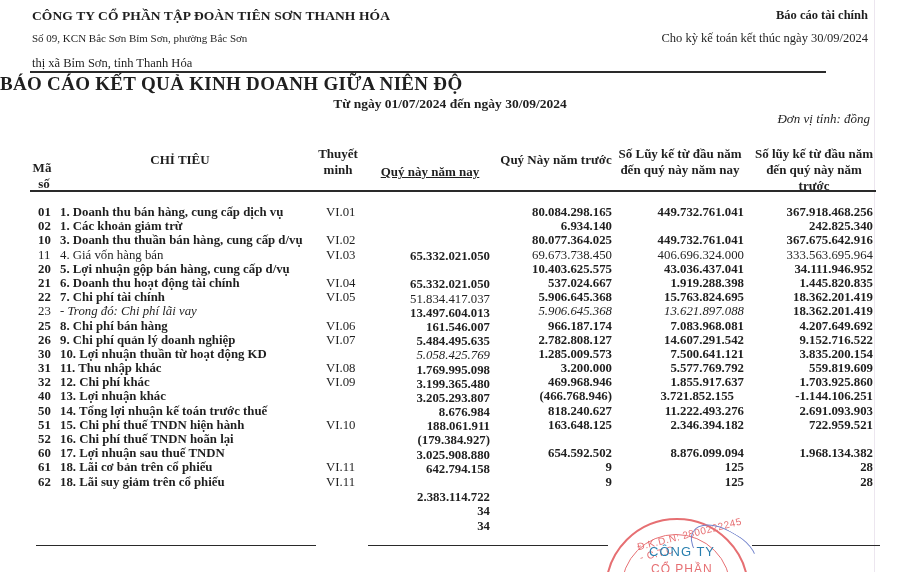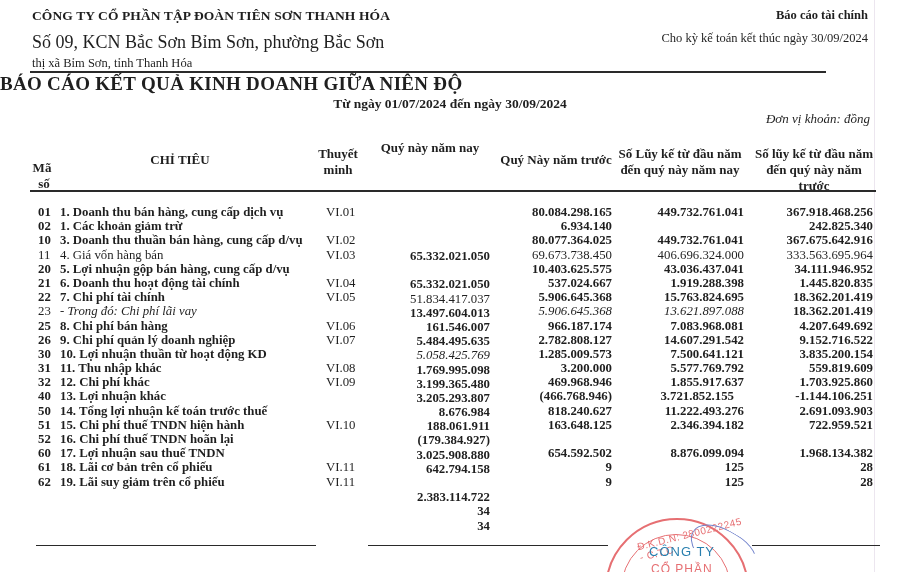--- a/index.html
+++ b/index.html
@@ -3,35 +3,35 @@
 <meta charset="utf-8">
 <style>
   html, body { margin: 0; padding: 0; background: #ffffff; }
   body {
     width: 900px; height: 572px; overflow: hidden; position: relative;
     font-family: "Liberation Serif", "DejaVu Serif", serif;
     color: #1f1f1f;
   }
   .page { position: absolute; left: 0; top: 0; width: 900px; height: 512px; }
   .company { position: absolute; left: 32px; top: 8px; font-size: 13.5px; font-weight: bold; letter-spacing: 0.1px; }
-  .addr1 { position: absolute; left: 32px; top: 32px; font-size: 18px; }
+  .addr1 { position: absolute; left: 32px; top: 32px; font-size: 11px; }
   .addr2 { position: absolute; left: 32px; top: 56px; font-size: 12.5px; }
   .rtitle { position: absolute; right: 32px; top: 8px; font-size: 12.5px; font-weight: bold; }
   .rsub { position: absolute; right: 32px; top: 31px; font-size: 12.5px; }
   .topline { position: absolute; left: 30px; top: 71px; width: 796px; height: 0; border-top: 2px solid #2a2a2a; }
   .rightedge { position: absolute; left: 874px; top: 0; width: 1px; height: 572px; background: #ece6ef; }
   .title { position: absolute; left: 0; width: 900px; top: 73px; font-size: 19px; font-weight: bold; letter-spacing: 0.3px; }
   .period { position: absolute; left: 0; width: 900px; top: 96px; text-align: center; font-size: 13.5px; font-weight: bold; }
   .unit { position: absolute; right: 30px; top: 111px; font-size: 13px; font-style: italic; }
 
   .hdr { position: absolute; font-weight: bold; font-size: 13px; text-align: center; line-height: 16px; }
   .h-ma { left: 30px; top: 160px; width: 24px; text-align: center; }
   .h-chitieu { left: 120px; top: 152px; width: 120px; }
   .h-tm { left: 308px; top: 146px; width: 60px; }
-  .h-q1 { left: 372px; top: 140px; width: 116px; }
+  .h-q1 { left: 372px; top: 164px; width: 116px; text-decoration: underline; }
   .h-q2 { left: 500px; top: 152px; width: 112px; }
   .h-c1 { left: 614px; top: 146px; width: 132px; }
   .h-c2 { left: 750px; top: 146px; width: 128px; }
   .hdrline { position: absolute; left: 30px; top: 190px; width: 846px; border-top: 2px solid #2a2a2a; }
 
   .rows { position: absolute; left: 0; top: 205px; width: 900px; }
   .row { position: relative; height: 14.2px; font-size: 12.8px; line-height: 14px; white-space: nowrap; padding-left: 31px; }
   .row .c { position: absolute; top: 0; }
   .c-code { left: 38px; width: 20px; }
   .c-label { left: 60px; }
@@ -63,21 +63,21 @@
   <div class="company">CÔNG TY CỔ PHẦN TẬP ĐOÀN TIÊN SƠN THANH HÓA</div>
   <div class="addr1">Số 09, KCN Bắc Sơn Bỉm Sơn, phường Bắc Sơn</div>
   <div class="addr2">thị xã Bỉm Sơn, tỉnh Thanh Hóa</div>
   <div class="rtitle">Báo cáo tài chính</div>
   <div class="rsub">Cho kỳ kế toán kết thúc ngày 30/09/2024</div>
   <div class="topline"></div>
   <div class="rightedge"></div>
 
   <div class="title">BÁO CÁO KẾT QUẢ KINH DOANH GIỮA NIÊN ĐỘ</div>
   <div class="period">Từ ngày 01/07/2024 đến ngày 30/09/2024</div>
-  <div class="unit">Đơn vị khoản: đồng</div>
+  <div class="unit">Đơn vị tỉnh: đồng</div>
 
   <div class="hdr h-ma">
     <div>Mã</div>
     <div style="padding-left:4px">số</div>
   </div>
   <div class="hdr h-chitieu">CHỈ TIÊU</div>
   <div class="hdr h-tm">
     <div>Thuyết</div>
     <div>minh</div>
   </div>
@@ -260,21 +260,21 @@
       <span class="c c-code">61</span>
       <span class="c c-label">18. Lãi cơ bản trên cổ phiếu</span>
       <span class="c c-tm n">VI.11</span>
       <span class="c c-v1">34</span>
       <span class="c c-v2">9</span>
       <span class="c c-v3">125</span>
       <span class="c c-v4">28</span>
     </div>
     <div class="row b">
       <span class="c c-code">62</span>
-      <span class="c c-label">19. Lãi suy giảm trên cổ phiếu</span>
+      <span class="c c-label">18. Lãi suy giảm trên cổ phiếu</span>
       <span class="c c-tm n">VI.11</span>
       <span class="c c-v1">34</span>
       <span class="c c-v2">9</span>
       <span class="c c-v3">125</span>
       <span class="c c-v4">28</span>
     </div>
   </div>
 
   <div class="ul-left"></div>
   <div class="ul-mid"></div>

